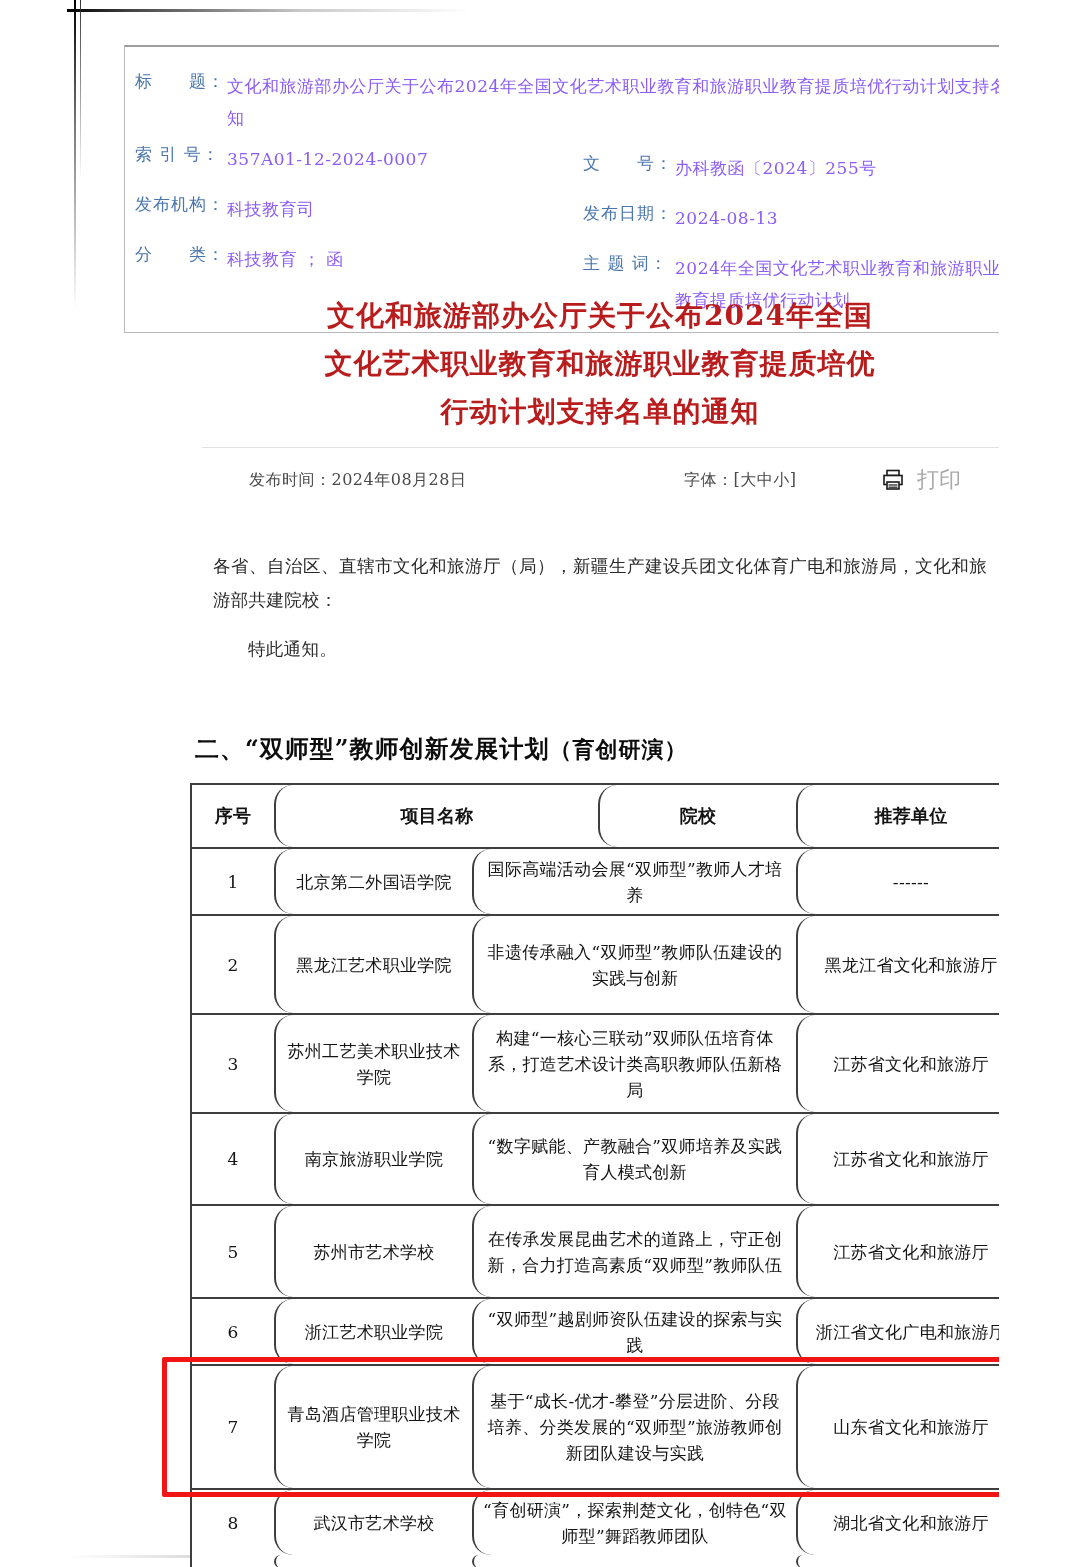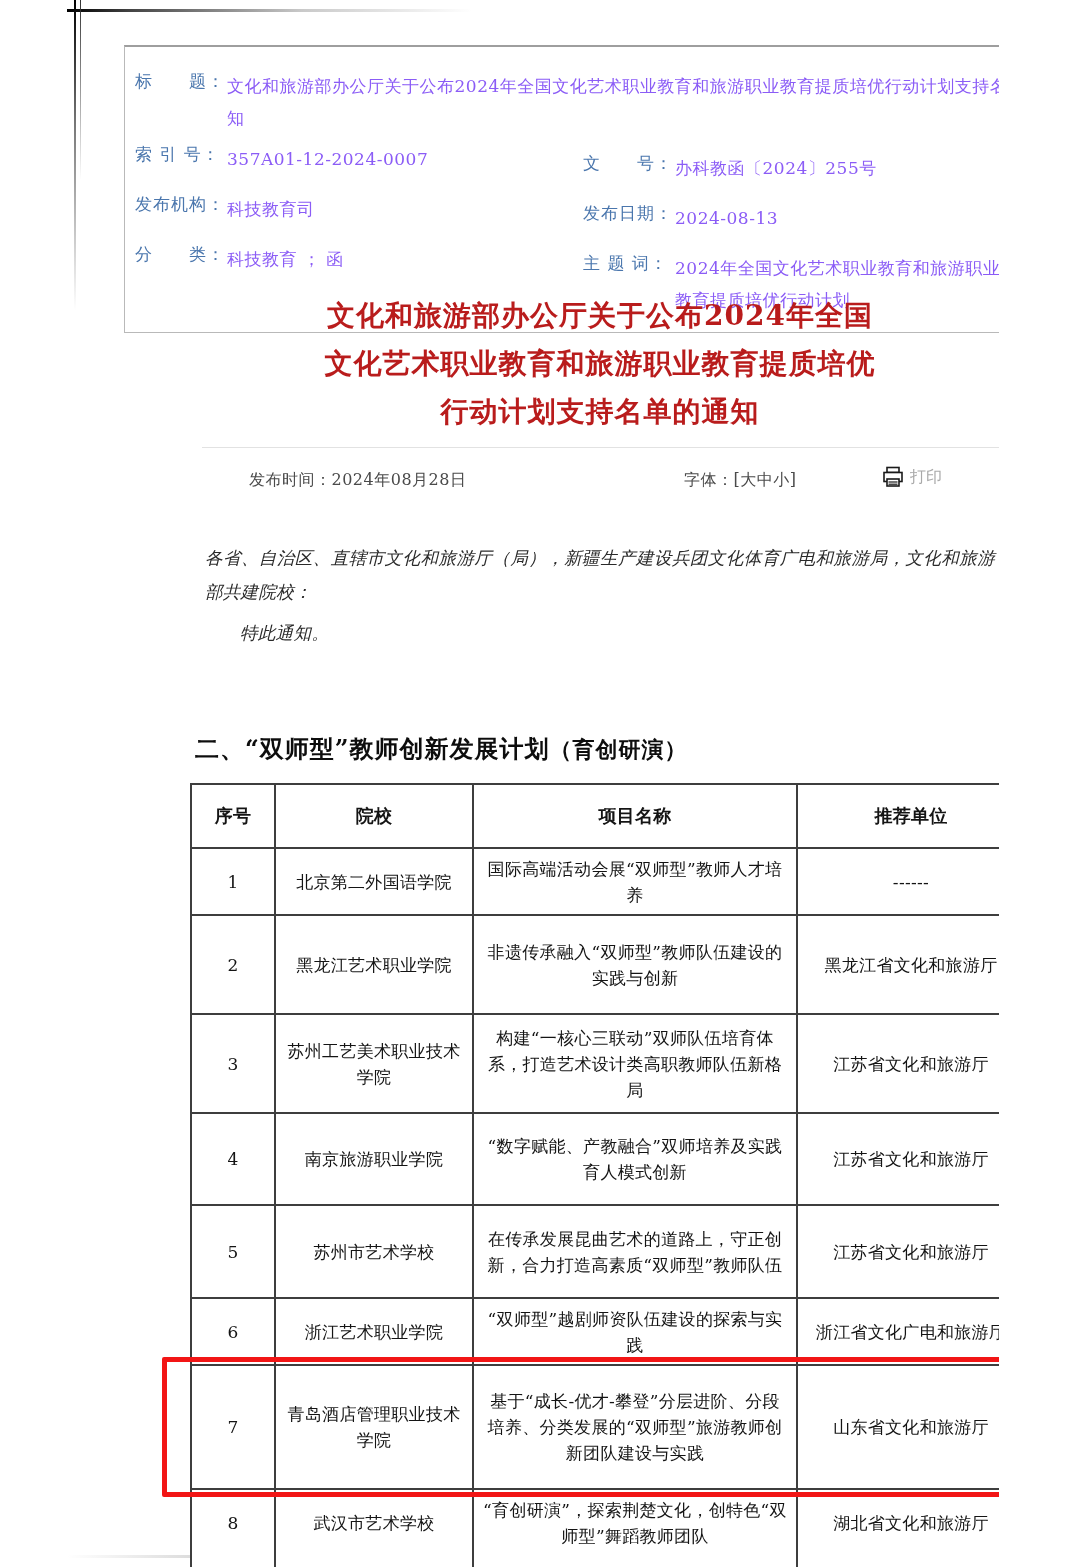--- a/index.html
+++ b/index.html
@@ -43,41 +43,41 @@
     color:#b91c1c;font-size:28px;font-weight:bold;line-height:48px;letter-spacing:1px;
   }
   .title-divider{position:absolute;left:135px;top:447px;width:803px;height:1px;background:#e2e2e2;}
 
   
   .info-row{position:absolute;left:0;top:468px;width:1066px;height:30px;font-size:16px;color:#4a4a4a;}
   .pub-time{position:absolute;left:182px;top:2px;letter-spacing:0.5px;}
   .font-ctrl{position:absolute;left:617px;top:2px;letter-spacing:0.5px;cursor:pointer;}
   .print-btn{position:absolute;left:814px;top:-3px;display:flex;align-items:center;cursor:pointer;}
   .print-btn svg{display:block;}
-  .print-label{color:#a9a9a9;font-size:16px;margin-left:5px;}
+  .print-label{color:#a9a9a9;font-size:22px;margin-left:12px;}
 
   
   .body-text{position:absolute;left:130px;top:534px;width:806px;font-size:17.5px;line-height:33.5px;color:#2a2a2a;text-align:justify;letter-spacing:0.3px;}
-  .body-text p{margin:8px;font-style:italic;}
+  .body-text p{margin:16px;}
   .body-text p.indent{text-indent:2em;}
 
   
   .section-heading{position:absolute;left:128px;top:733px;width:830px;font-size:24px;font-weight:bold;color:#0d0d0d;letter-spacing:1px;}
   .section-heading .suffix{font-size:22px;}
 
   
   .data-table{
     position:absolute;left:123px;top:783px;width:832px;box-sizing:content-box;
     border:2px solid #3e3e3e;background:#fff;font-size:17px;color:#141414;
   }
   .t-row{display:flex;align-items:stretch;}
   .t-row + .t-row{border-top:2px solid #3e3e3e;}
   .t-cell{
     box-sizing:border-box;display:flex;align-items:center;justify-content:center;
-    text-align:center;line-height:26px;padding:6px 8px;letter-spacing:0.3px;
+    text-align:center;line-height:26px;padding:6px 8px;letter-spacing:0.3px;border-radius:19px;
   }
   .t-cell + .t-cell{border-left:2px solid #3e3e3e;}
   .c-no{width:82px;flex:none;}
   .c-school{width:198px;flex:none;}
   .c-project{width:324px;flex:none;}
   .c-unit{width:228px;flex:none;}
   .t-head .t-cell{font-weight:bold;font-size:18px;min-height:62px;}
   .t-row.partial .t-cell{min-height:13px;padding:0;}
   .t-row.hl{position:relative;}
   .hl-overlay{
@@ -165,22 +165,22 @@
     <p class="indent">特此通知。</p>
   </div>
 
   <div class="section-heading">
     <span>二、“双师型”教师创新发展计划</span><span class="suffix">（育创研演）</span>
   </div>
 
   <div class="data-table">
     <div class="t-row t-head">
       <div class="t-cell c-no">序号</div>
+      <div class="t-cell c-project">项目名称</div>
       <div class="t-cell c-school">院校</div>
-      <div class="t-cell c-project">项目名称</div>
       <div class="t-cell c-unit">推荐单位</div>
     </div>
     <div id="table-body">
         <div class="t-row" style="min-height: 65px; border-top: 2px solid rgb(62, 62, 62);">
           <div class="t-cell c-no">1</div>
           <div class="t-cell c-school">北京第二外国语学院</div>
           <div class="t-cell c-project">国际高端活动会展“双师型”教师人才培养</div>
           <div class="t-cell c-unit">------</div>
         </div>
         <div class="t-row" style="min-height: 97px; border-top: 2px solid rgb(62, 62, 62);">

